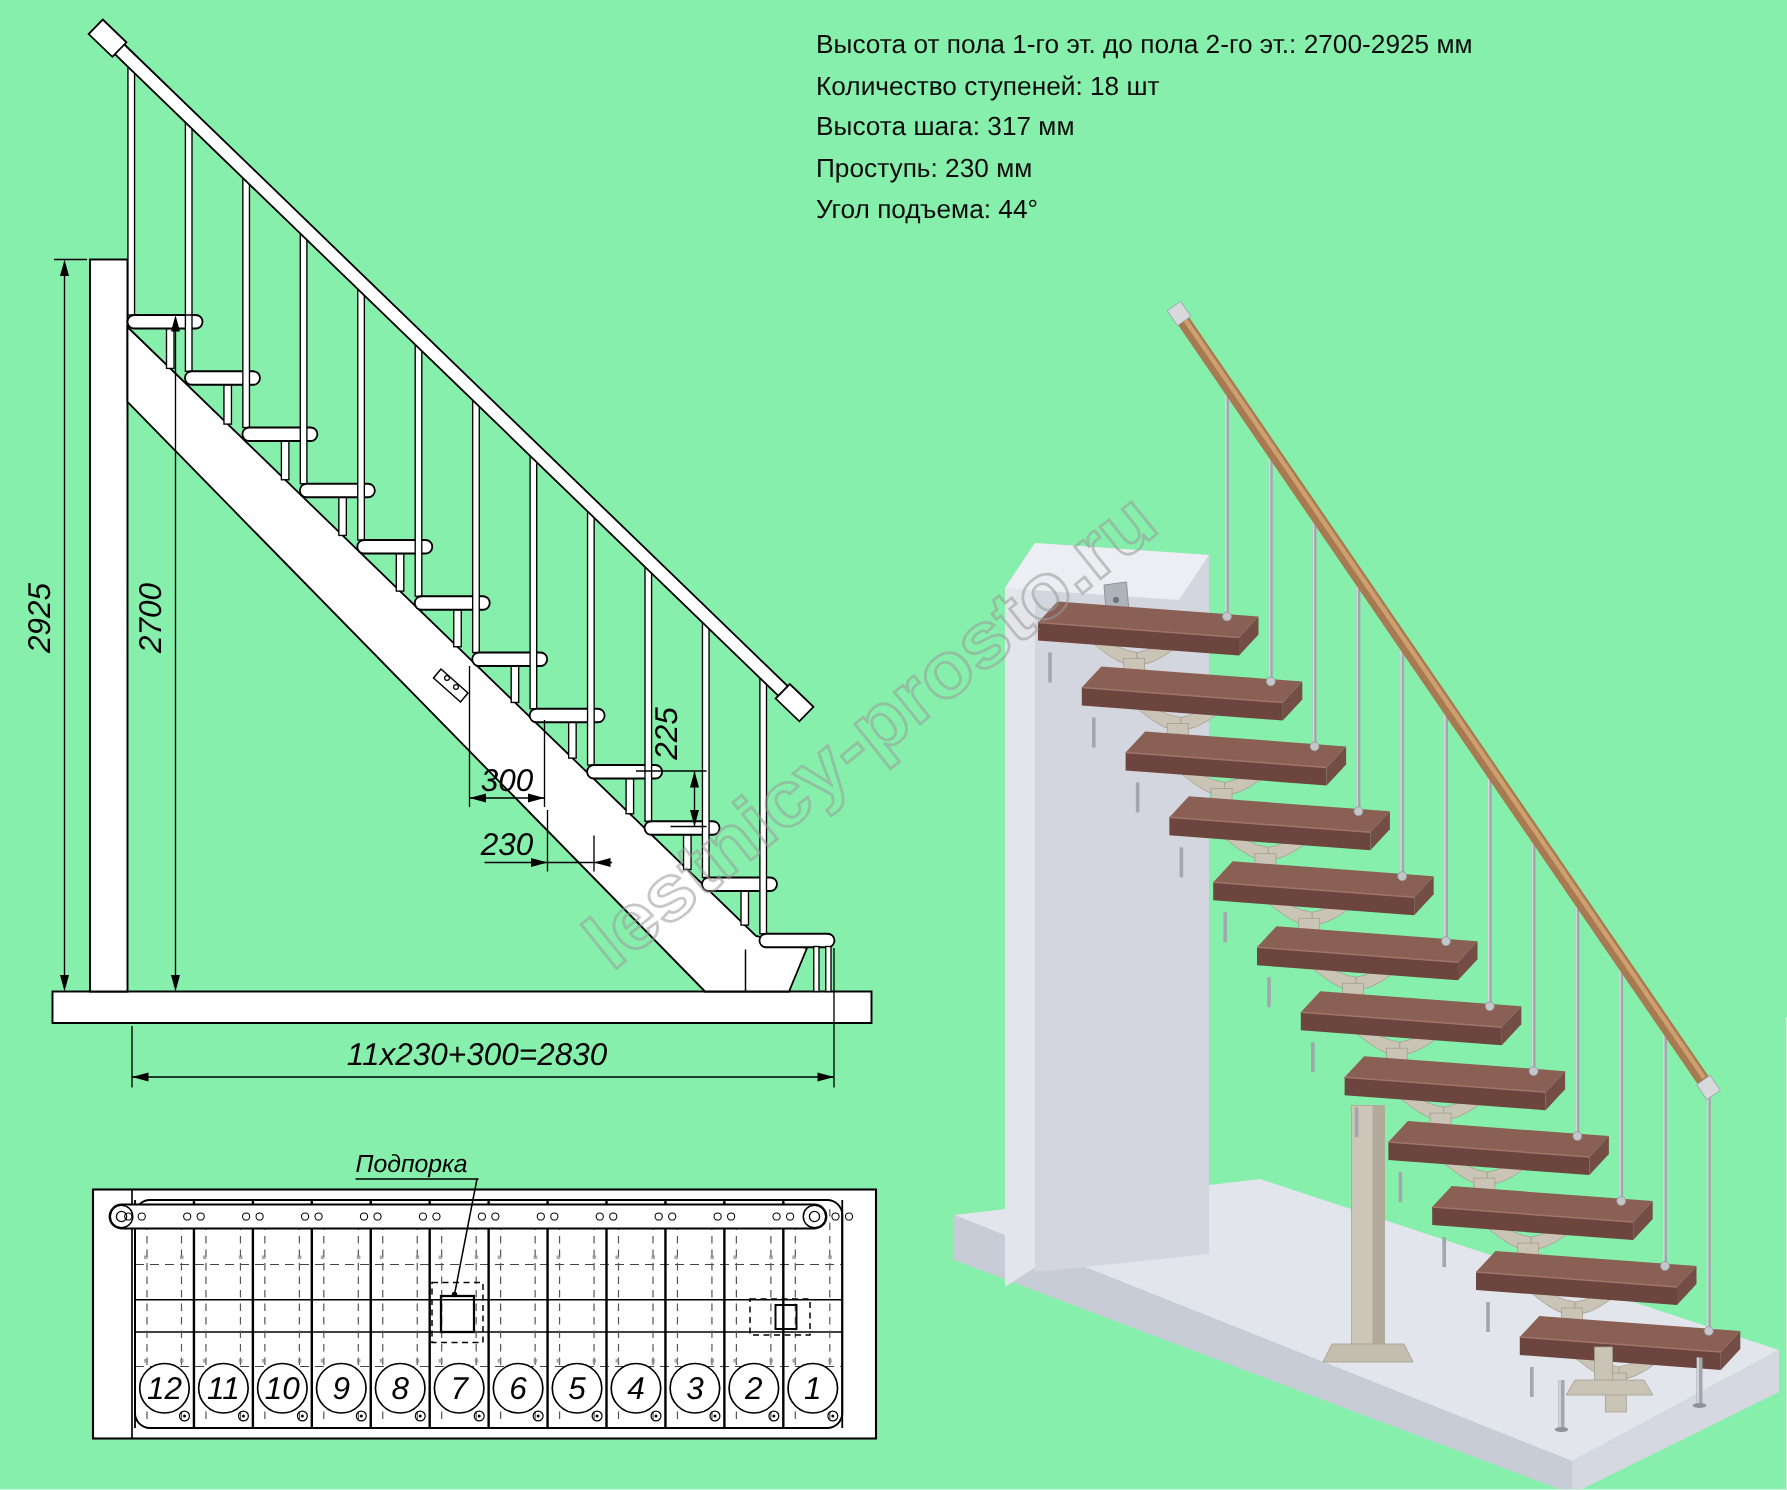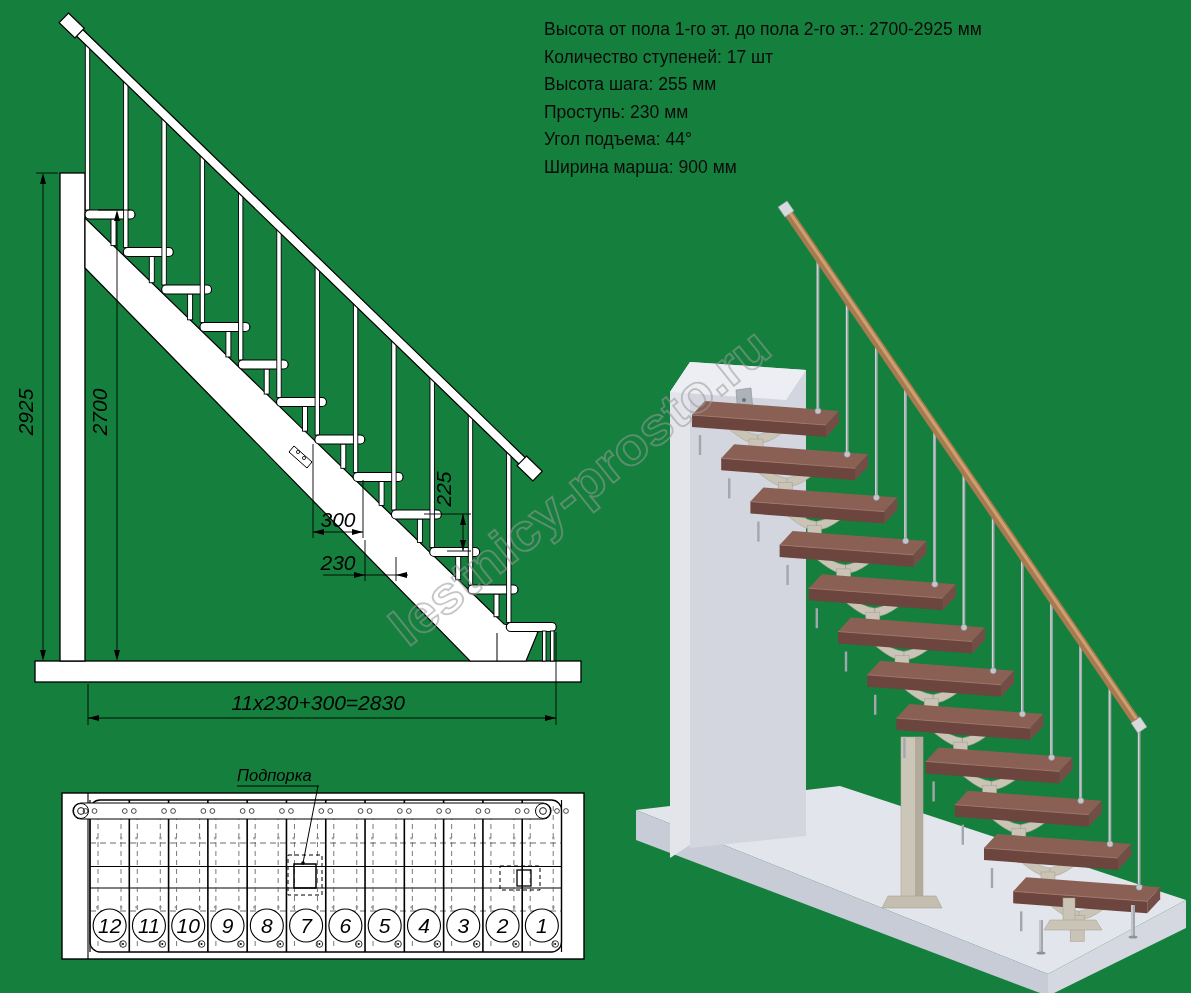--- a/index.html
+++ b/index.html
@@ -1,40 +1,39 @@
 <!DOCTYPE html>
 <html><head>
 <meta charset="utf-8">
 <style>
   html,body{margin:0;padding:0;background:#fff;}
-  .canvas{position:relative;width:1191px;height:993px;background:#15803d;overflow:hidden;
+  .canvas{position:relative;width:1191px;height:993px;background:#86efac;overflow:hidden;
           font-family:"Liberation Sans",sans-serif;}
   .canvas svg{position:absolute;overflow:visible;}
   .specs{position:absolute;left:544px;top:16px;font-size:17.5px;line-height:27.6px;
          color:#0a0a0a;white-space:nowrap;}
   #elev{left:0;top:0;}
   #plan{left:30px;top:745px;}
   #r3d{left:615px;top:180px;}
   #wm{left:380px;top:330px;pointer-events:none;}
   .dimtxt{font-style:italic;font-size:21px;fill:#000;}
   .lbltxt{font-style:italic;font-size:16.5px;fill:#000;}
   text{font-family:"Liberation Sans",sans-serif;}
 </style>
 </head>
 <body>
 
 <div class="canvas">
 
   <div class="specs">
     <div>Высота от пола 1-го эт. до пола 2-го эт.: 2700-2925 мм</div>
-    <div>Количество ступеней: 17 шт</div>
-    <div>Высота шага: 255 мм</div>
+    <div>Количество ступеней: 18 шт</div>
+    <div>Высота шага: 317 мм</div>
     <div>Проступь: 230 мм</div>
     <div>Угол подъема: 44°</div>
-    <div>Ширина марша: 900 мм</div>
   </div>
 
   <svg id="elev" width="600" height="745" viewBox="0 0 600 745">
 
     <rect x="35" y="661" width="546" height="21" fill="#fff" stroke="#000" stroke-width="1.3"></rect>
 
     <rect x="60" y="173" width="25" height="488" fill="#fff" stroke="#000" stroke-width="1.3"></rect>
 
     <polygon points="85,218 504,624 538,632 526,661 470,661 85,268" fill="#fff" stroke="#000" stroke-width="1.2"></polygon>
     <line x1="497" y1="633" x2="497" y2="661" stroke="#000" stroke-width="1"></line>

